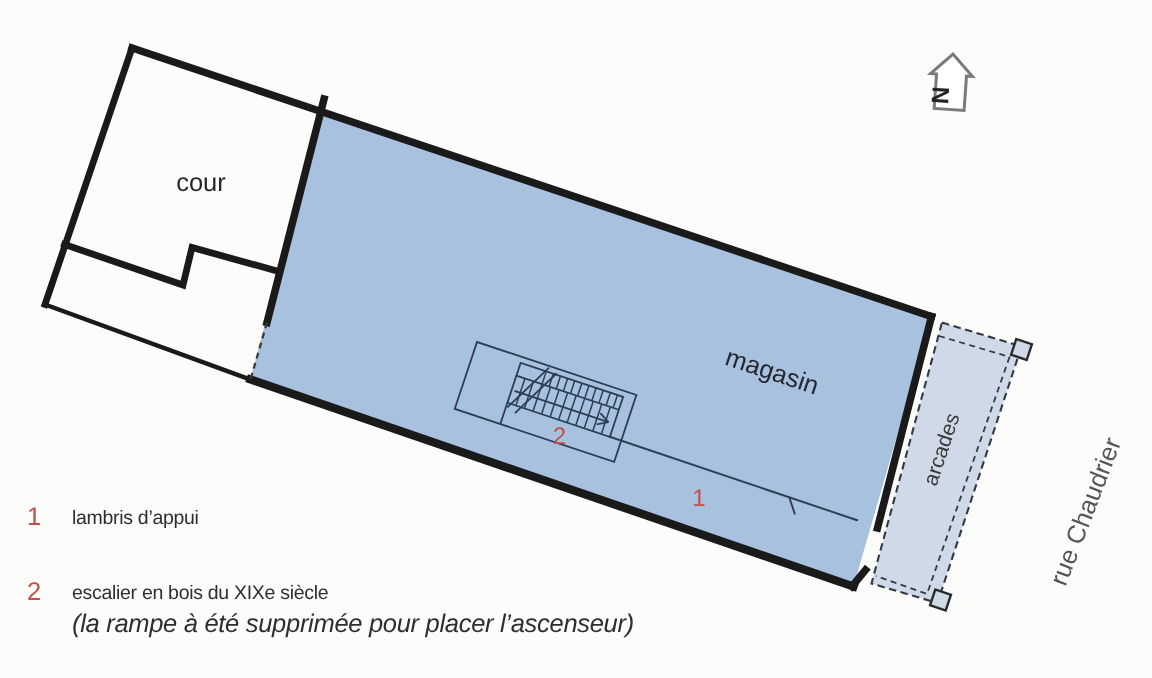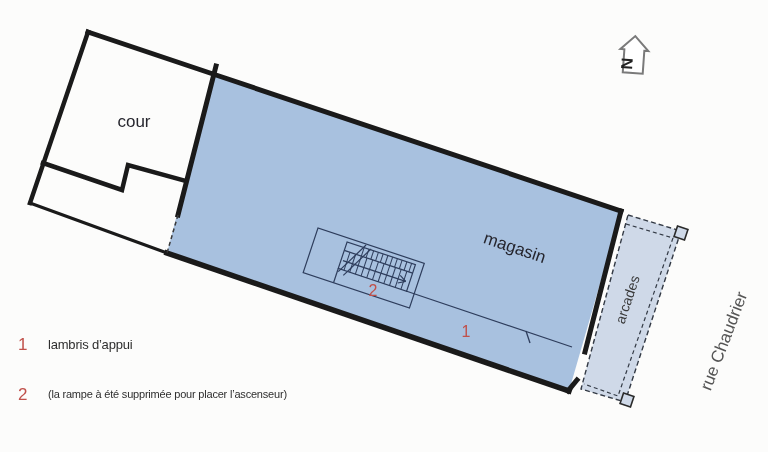--- a/index.html
+++ b/index.html
@@ -8,21 +8,21 @@
     background:#fcfcfb;overflow:hidden;
     font-family:"Liberation Sans", sans-serif;
   }
   #plan-svg{position:absolute;left:0;top:0;}
   .legend{position:absolute;left:18px;color:#2e2e2e;}
   .legend-row{display:flex;align-items:flex-start;}
   .legend-num{
     width:30px;flex:0 0 30px;font-size:17px;line-height:21px;
   }
   .legend-text{font-size:13px;line-height:21px;letter-spacing:-0.2px;}
-  .legend-note{font-size:11px;line-height:21px;letter-spacing:-0.2px;}
+  .legend-note{font-size:17px;line-height:21px;letter-spacing:-0.2px;font-style:italic;}
 </style>
 </head>
 <body>
 
 <div id="stage">
 
   <svg id="plan-svg" width="768" height="452" viewBox="0 0 768 452">
 
     <polygon points="213,75 621,211 569,391 167,253" fill="#a8c1df"></polygon>
 
@@ -128,17 +128,18 @@
   </svg>
 
   <div class="legend legend-row" style="top:334px;">
     <span class="legend-num" style="color:#c0504a;">1</span>
     <span class="legend-text">lambris d’appui</span>
   </div>
 
   <div class="legend legend-row" style="top:384px;">
     <span class="legend-num" style="color:#c0504a;">2</span>
     <span>
+      <div class="legend-text">escalier en bois du XIXe siècle</div>
       <div class="legend-note">(la rampe à été supprimée pour placer l’ascenseur)</div>
     </span>
   </div>
 
 </div>
 
 </body></html>

